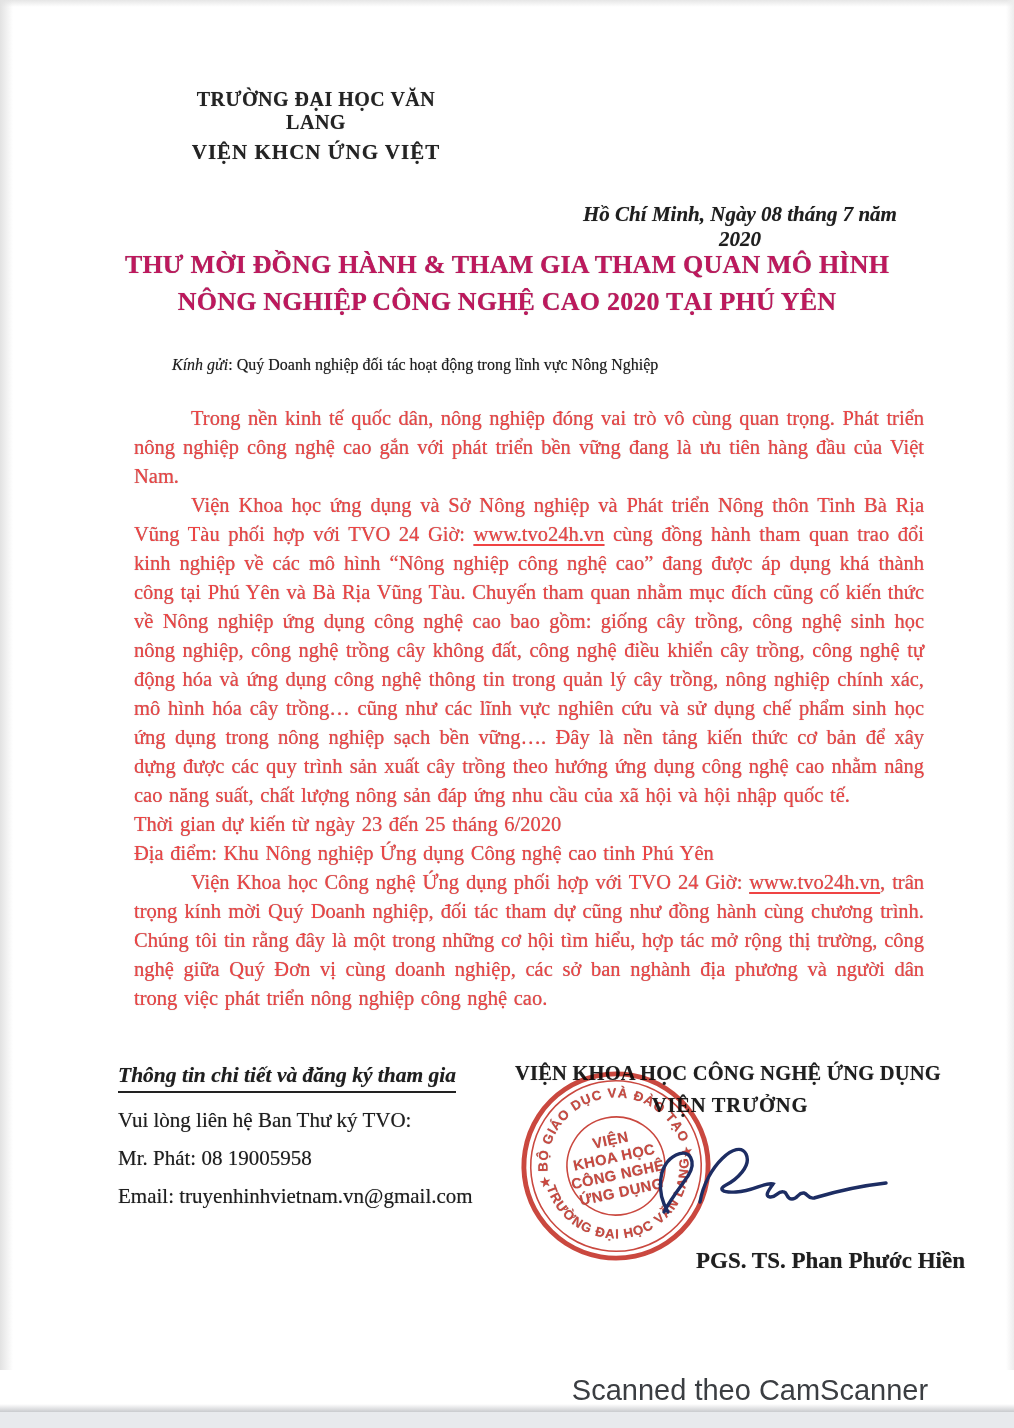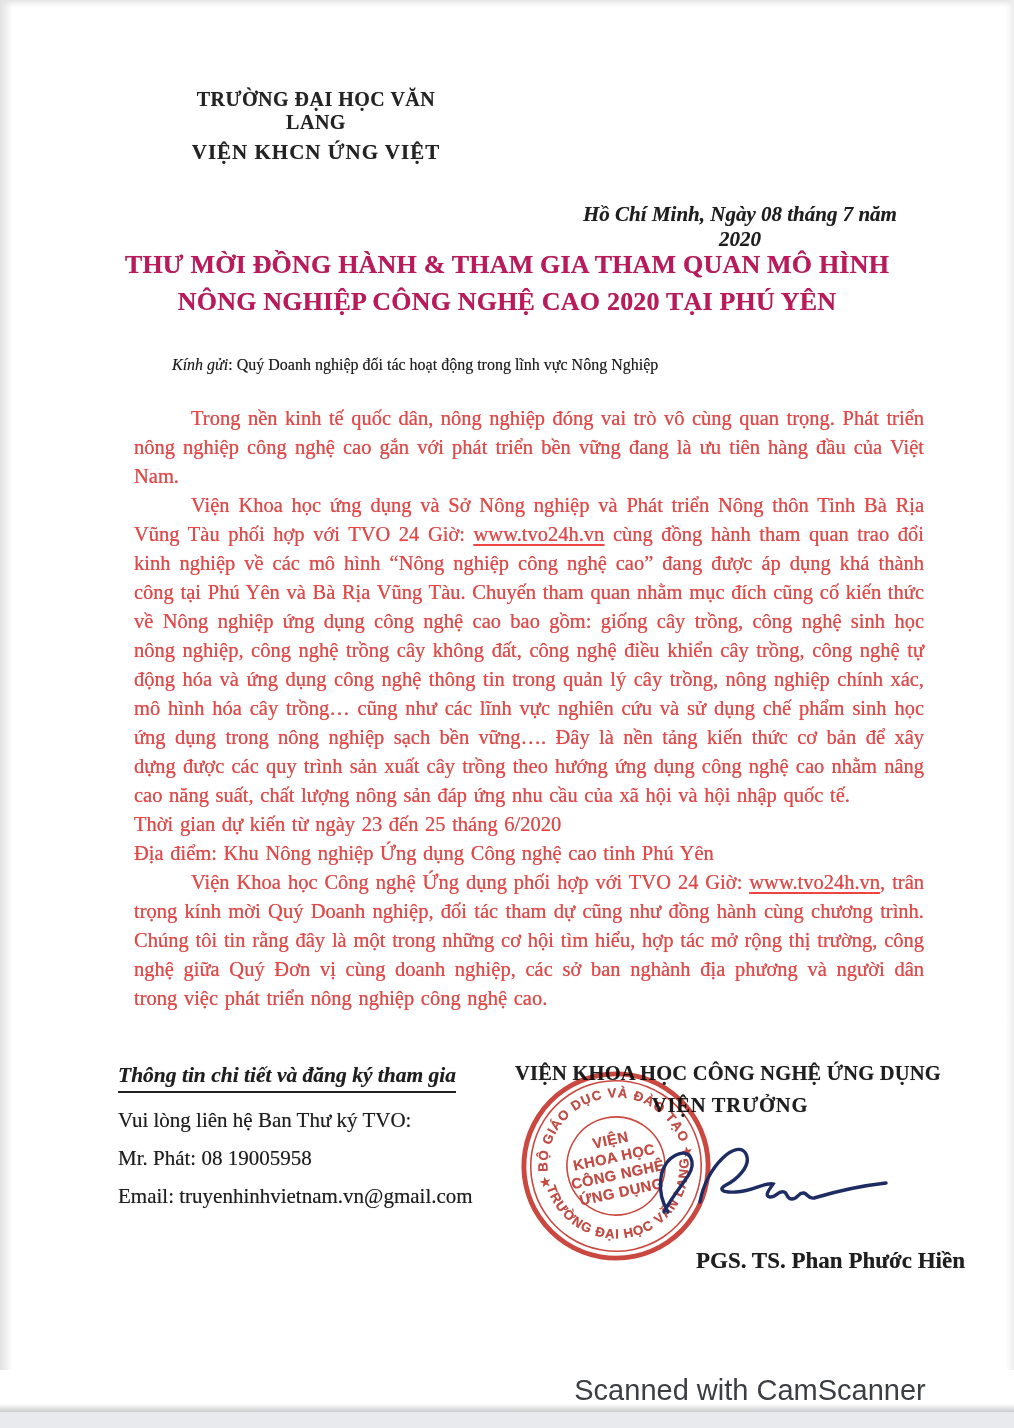--- a/index.html
+++ b/index.html
@@ -140,15 +140,15 @@
   <svg class="signature" viewBox="0 0 252 108">
     <g fill="none" stroke="#1d2d63" stroke-width="3.4" stroke-linecap="round">
       <path d="M26,90 C14,70 16,42 34,33 C48,26 55,40 46,54 C39,64 28,78 22,90"></path>
       <path d="M58,80 C64,44 96,16 104,32 C110,44 94,58 84,63 C76,67 80,71 94,70 C112,69 122,60 131,62 C127,68 122,74 128,75 C134,76 136,68 142,70 C146,71 144,77 150,77 C156,77 156,70 162,71 C166,72 166,77 172,76 C182,73 208,65 244,61"></path>
     </g>
   </svg>
 
   <div class="signer-name">PGS. TS. Phan Phước Hiền</div>
 </div>
 
-<div class="scan-footer-text">Scanned with CamScanner</div>
+<div class="scan-footer-text">Scanned theo CamScanner</div>
 <div class="footer-shadow"></div>
 <div class="footer-bar"></div>
 
 </body></html>

